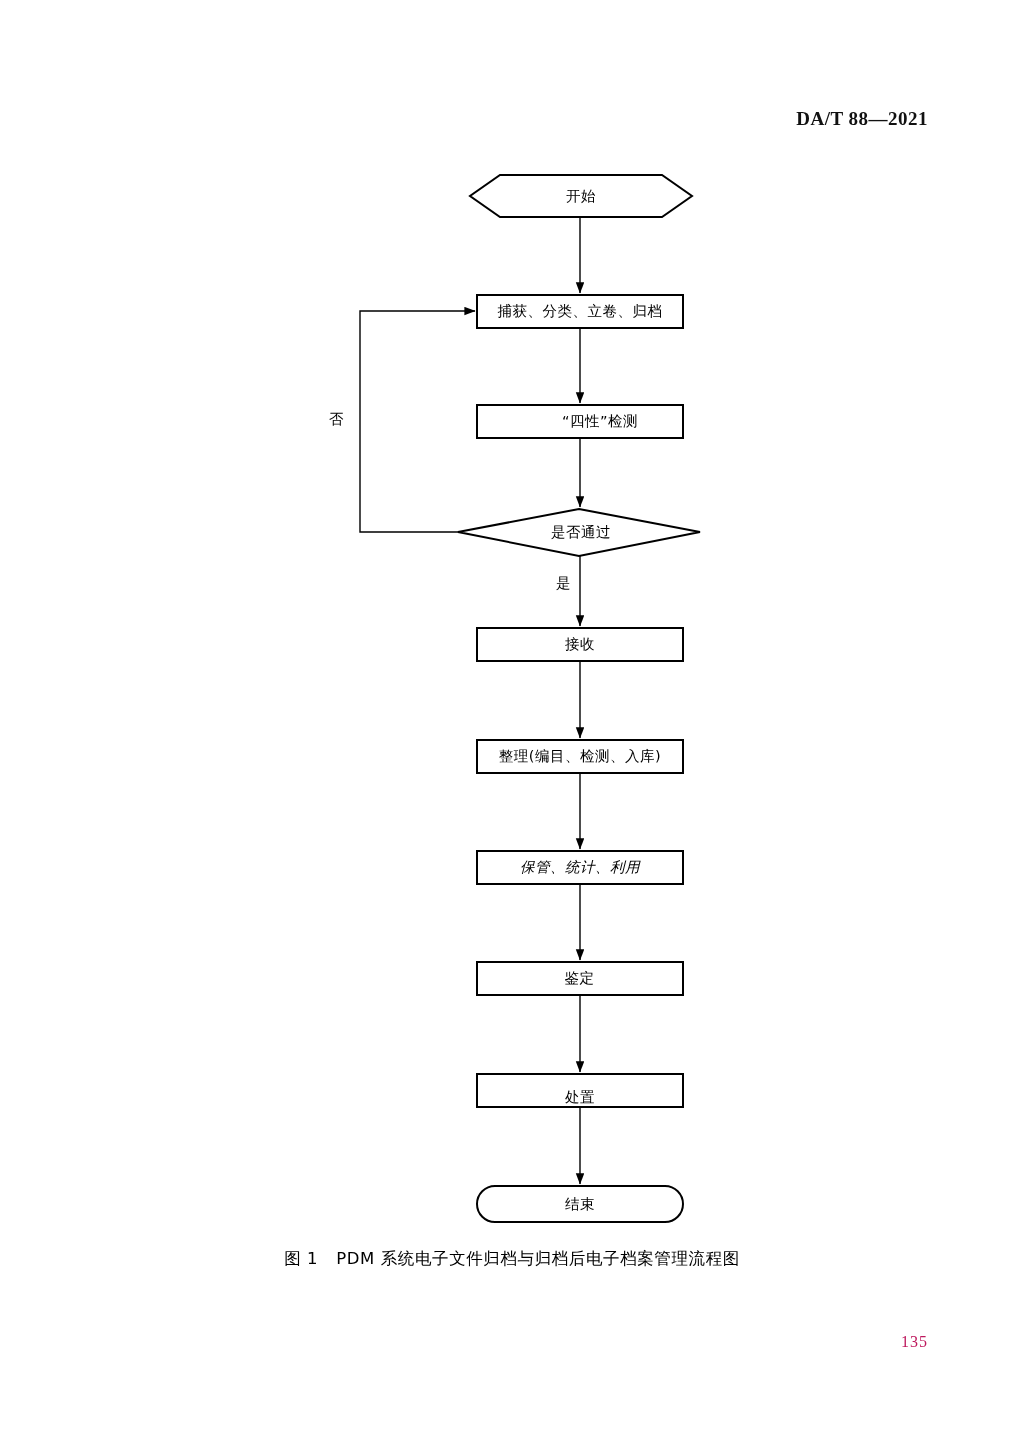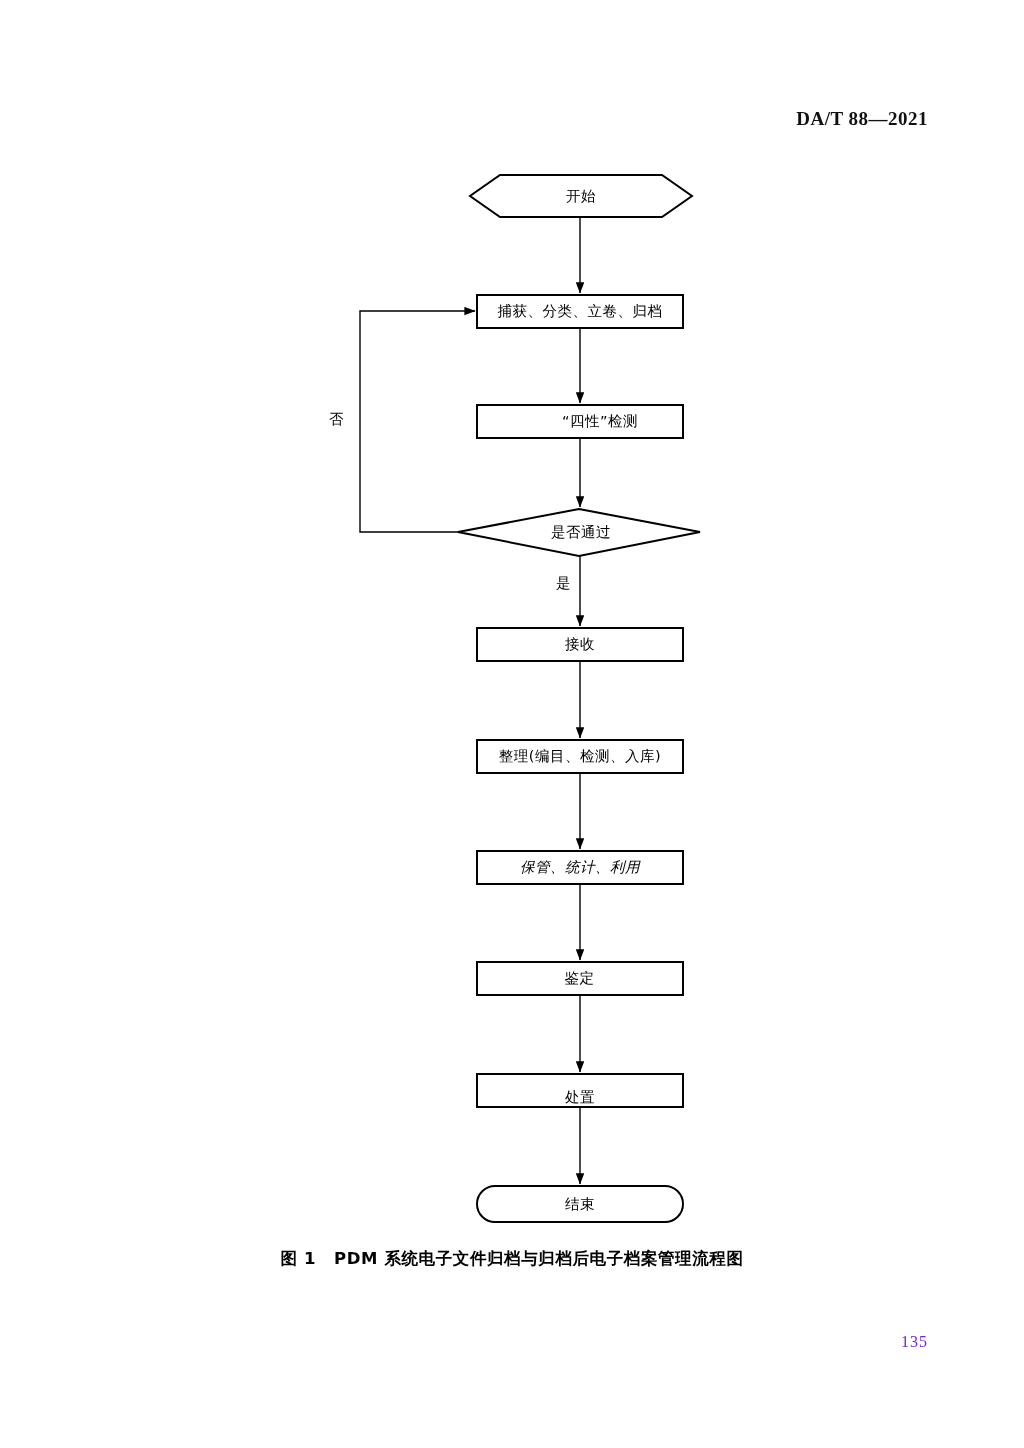--- a/index.html
+++ b/index.html
@@ -75,35 +75,35 @@
   }
 
   
   .figure-caption {
     position: absolute;
     left: 0;
     right: 0;
     top: 1248px;
     text-align: center;
     font-family: "DejaVu Sans", "Liberation Sans", sans-serif;
-    font-weight: bold;
+    font-weight: normal;
     font-size: 16.5px;
     letter-spacing: 0.6px;
     color: #000;
   }
   .figure-caption .cap-gap { display: inline-block; width: 18px; }
 
   
   .folio {
     position: absolute;
     right: 96px;
     top: 1333px;
     font-family: "Liberation Serif", "DejaVu Serif", serif;
     font-size: 16px;
-    color: #6d28d9;
+    color: #be185d;
     letter-spacing: 1px;
   }
 </style>
 </head>
 <body>
 
 <div class="page">
 
   <div class="header-std-no">DA/T 88—2021</div>
 

